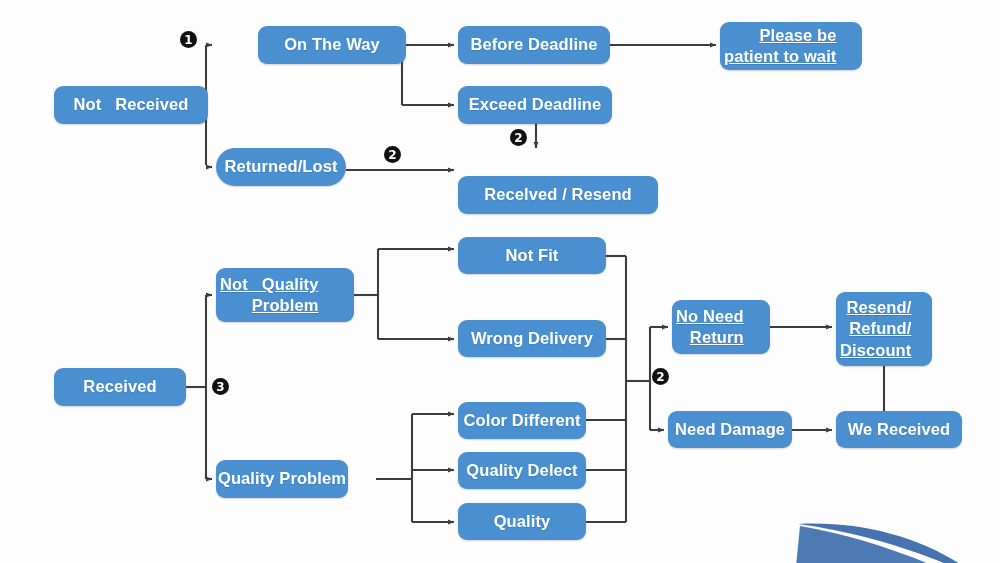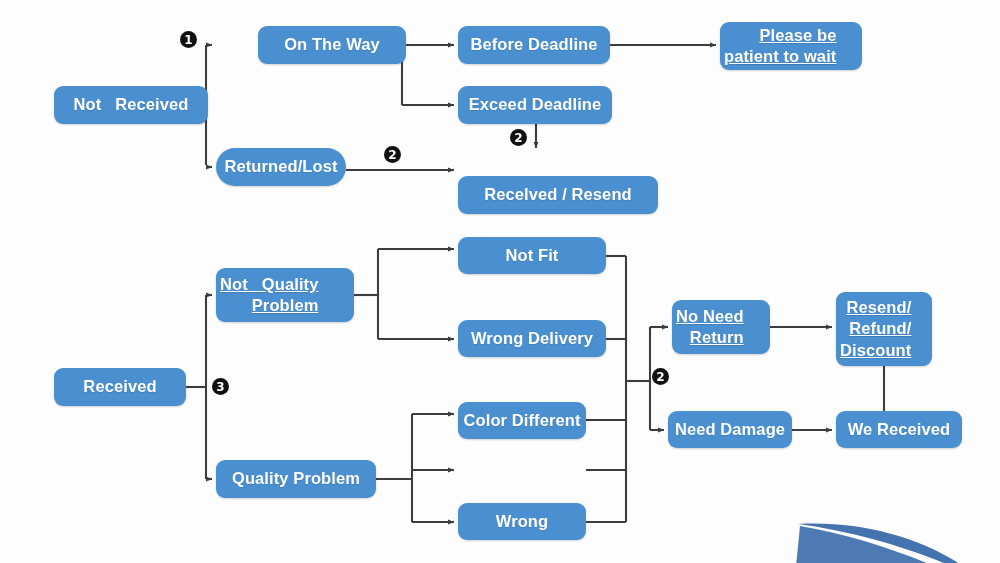--- a/index.html
+++ b/index.html
@@ -142,30 +142,31 @@
   <div class="node left" style="left:720px; top:22px; width:142px; height:48px;">Please be
 patient to wait</div>
 
   <div class="node center" style="left:458px; top:152px; width:200px; height:38px;margin-top:24px;">Recelved / Resend</div>
 
   <div class="node left" style="left:216px; top:268px; width:138px; height:54px;">Not   Quality
 Problem</div>
 
   <div class="node center" style="left:54px; top:368px; width:132px; height:38px;">Received</div>
 
-  <div class="node center" style="left:216px; top:460px; width:160px; height:38px;">Quality Problem</div>
+  <div class="node center" style="left:216px; top:460px; width:132px; height:38px;">Quality Problem</div>
 
   <div class="node center" style="left:458px; top:237px; width:148px; height:37px;">Not Fit</div>
 
   <div class="node center" style="left:458px; top:320px; width:148px; height:37px;">Wrong Delivery</div>
 
   <div class="node center" style="left:458px; top:402px; width:128px; height:37px;">Color Different</div>
 
+  <div class="node center" style="left:458px; top:452px; width:128px; height:37px;">Quality Delect</div>
 
-  <div class="node center" style="left:458px; top:503px; width:128px; height:37px;">Wrong</div>
+  <div class="node center" style="left:458px; top:503px; width:128px; height:37px;">Quality</div>
 
   <div class="node left" style="left:672px; top:300px; width:98px; height:54px;">No Need
 Return</div>
 
   <div class="node center" style="left:668px; top:411px; width:124px; height:37px;">Need Damage</div>
 
   <div class="node left" style="left:836px; top:292px; width:96px; height:74px;">Resend/
 Refund/
 Discount</div>
 

